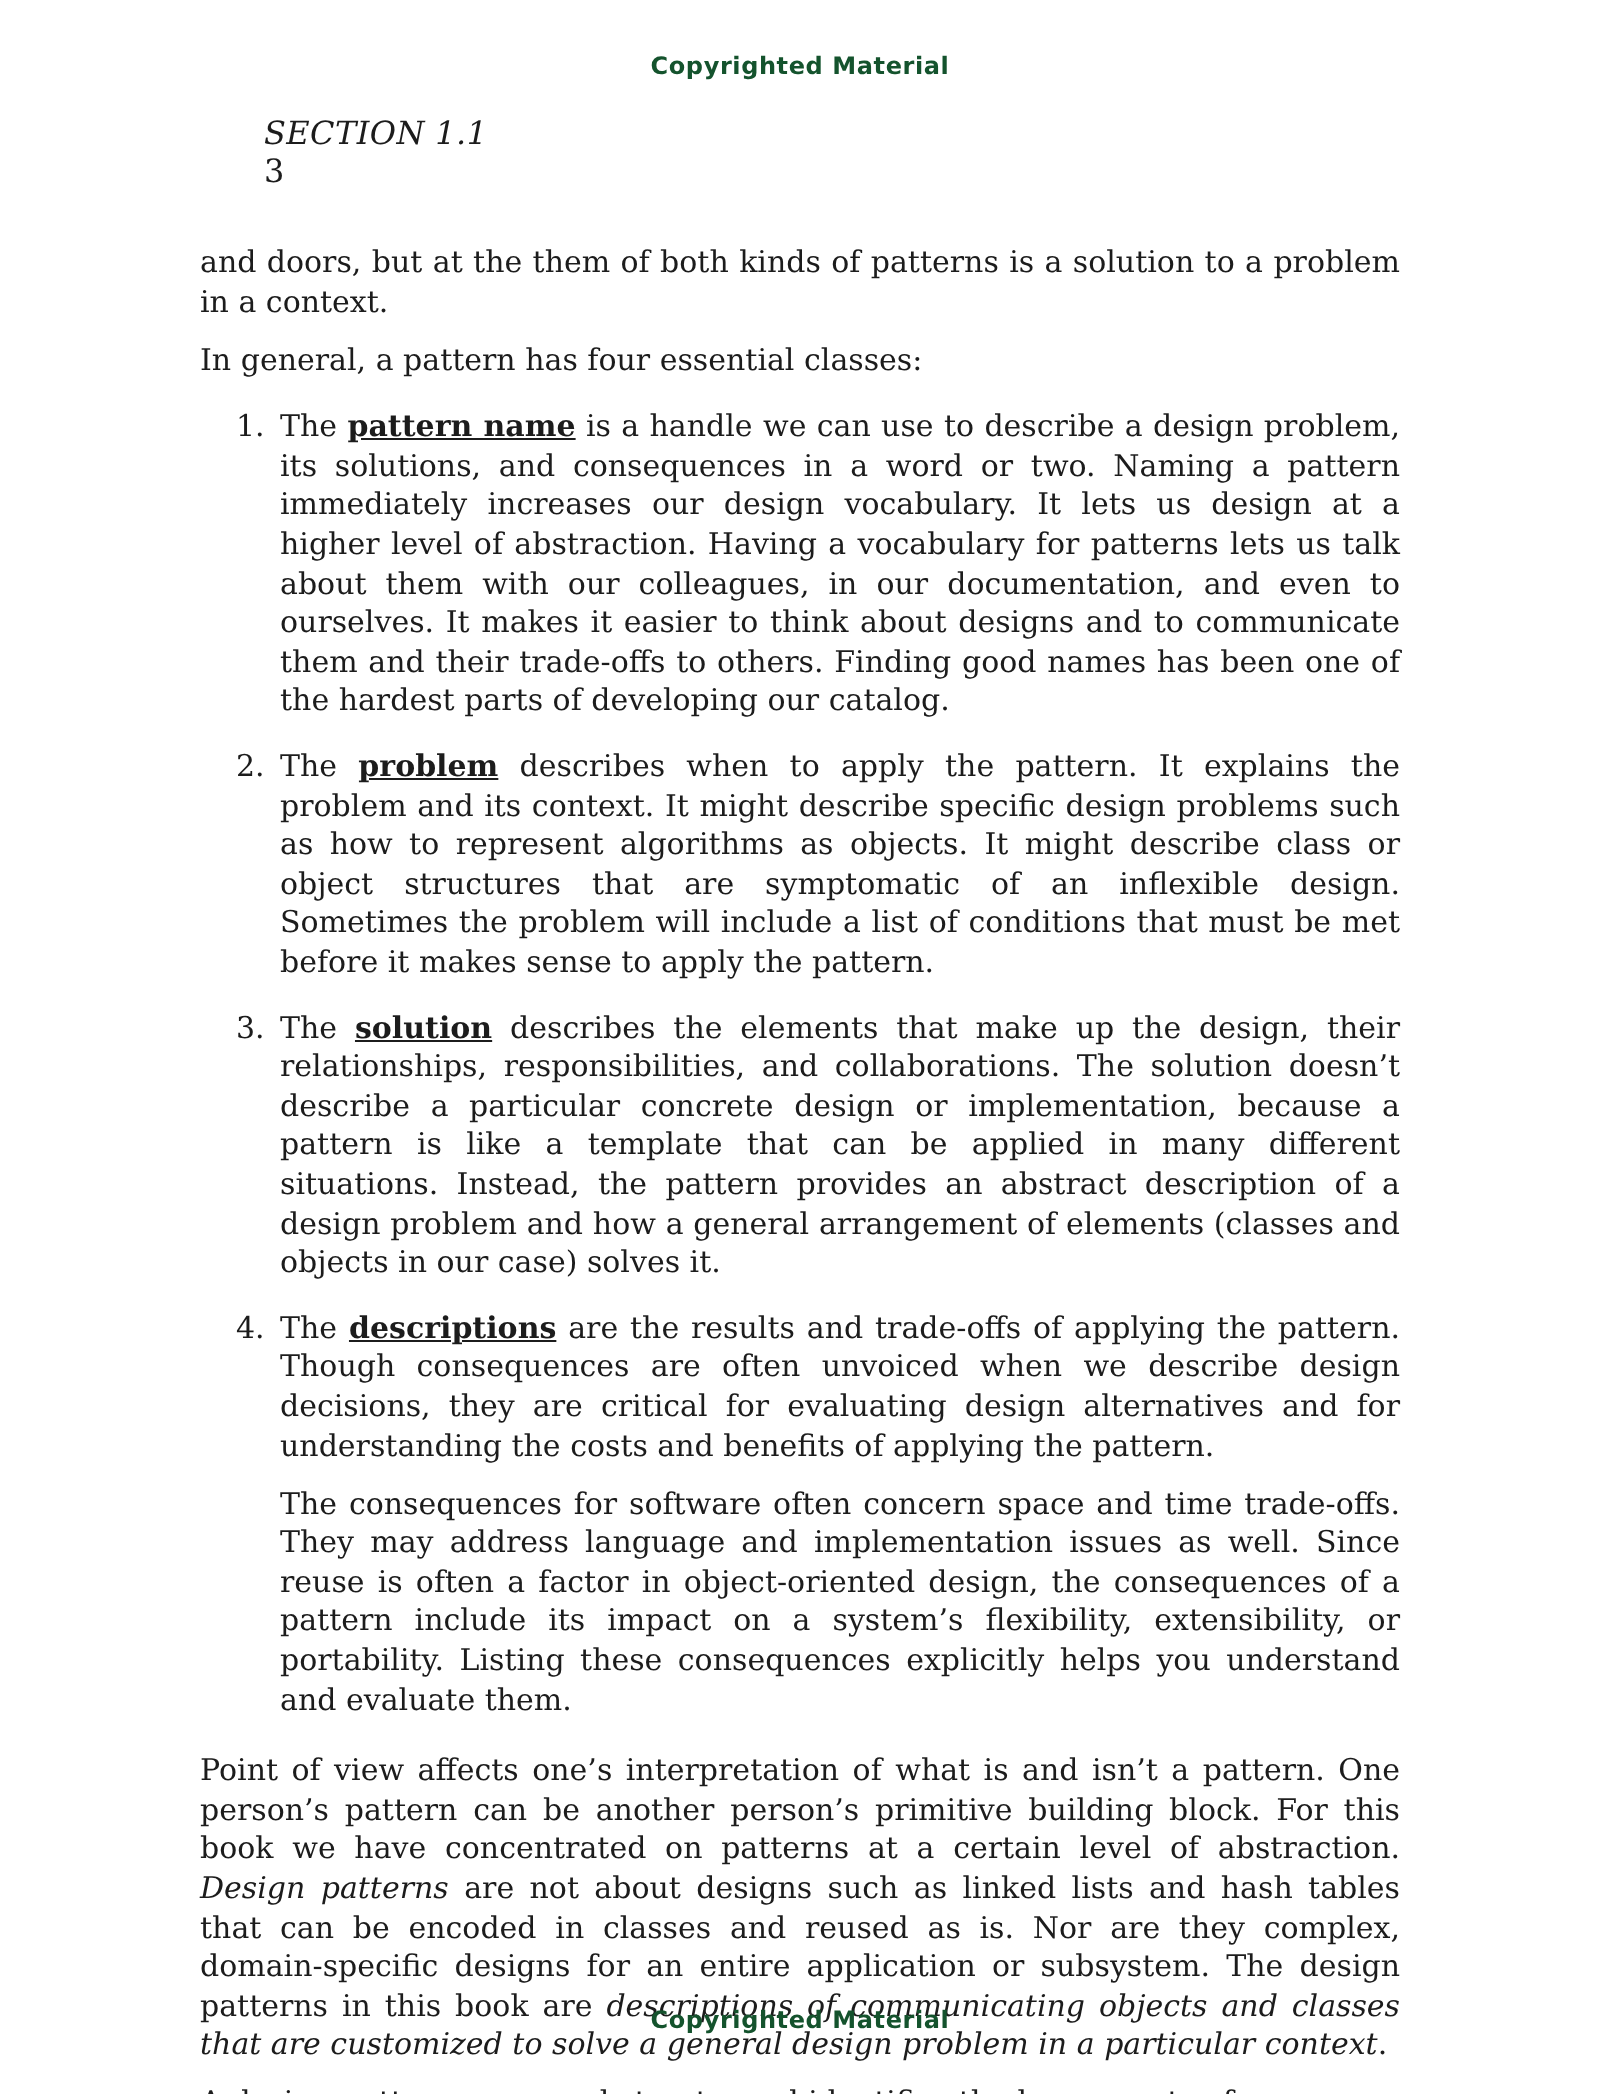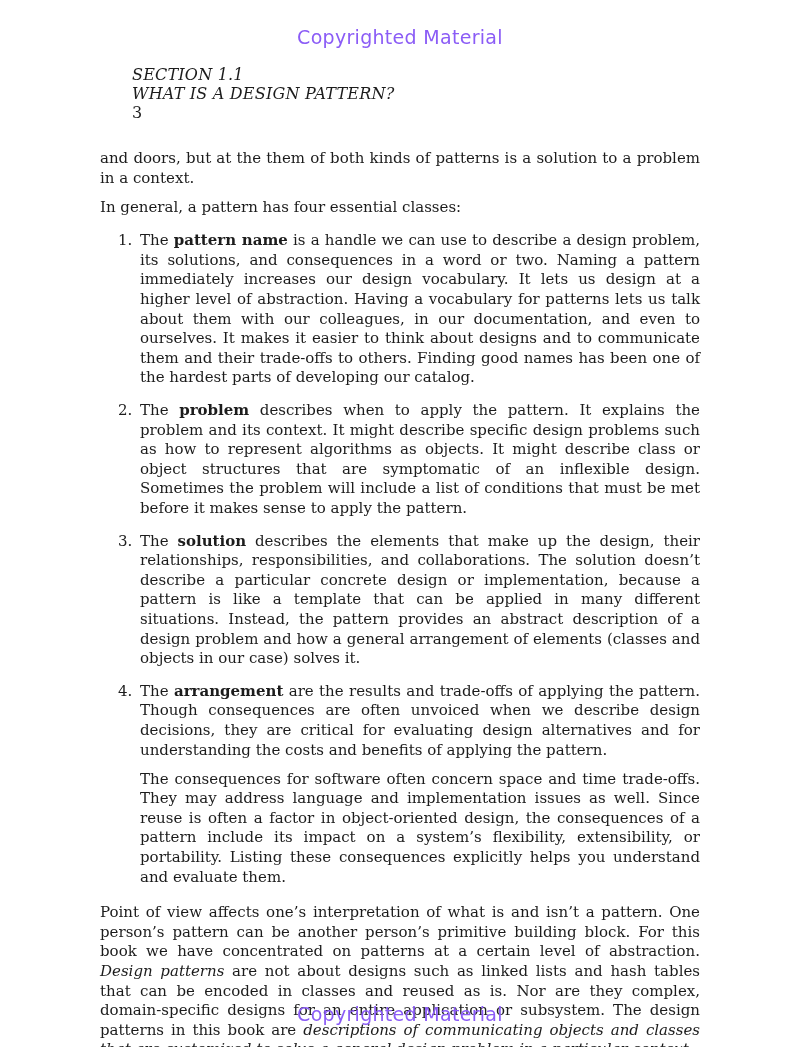--- a/index.html
+++ b/index.html
@@ -14,23 +14,23 @@
     margin: 0 auto;
     background: #ffffff;
     box-sizing: border-box;
     padding: 26px 100px 0 100px;
     overflow: hidden;
     font-family: "DejaVu Serif", "Liberation Serif", serif;
     color: #1c1c1c;
   }
   .copyright {
     font-family: "DejaVu Sans", "Liberation Sans", sans-serif;
-    font-weight: normal;
-    font-size: 19px;
-    color: #8b5cf6;
+    font-weight: bold;
+    font-size: 12px;
+    color: #14532d;
     text-align: center;
     letter-spacing: 0.3px;
   }
   .copyright.bottom {
     position: absolute;
     left: 0;
     right: 0;
     top: 1003px;
   }
   .running-head {
@@ -67,34 +67,33 @@
   .list-item .num {
     flex: 0 0 22px;
     margin-left: 18px;
     text-align: left;
   }
   .list-item .item-body {
     flex: 1 1 auto;
   }
   .item-body p.para { margin-bottom: 9.5px; }
   .item-body p.para:last-child { margin-bottom: 0; }
-  strong { font-weight: bold; }
+  strong { font-weight: bold; text-decoration: underline; }
   em { font-style: italic; }
 </style>
 </head>
 <body>
 
 <div class="page">
 
   <div class="copyright top">Copyrighted Material</div>
 
   <div class="running-head">
     <span class="section">SECTION 1.1</span>
     <span class="spacer"></span>
-    <span class="title">WHAT IS A DESIGN PATTERN?</span>
     <span class="pagenum">3</span>
   </div>
 
   <div class="body-text">
 
     <p class="para">and doors, but at the them of both kinds of patterns is a solution to a problem in a context.</p>
 
     <p class="para">In general, a pattern has four essential classes:</p>
 
     <div class="elements-list">
@@ -116,21 +115,21 @@
       <div class="list-item">
         <span class="num">3.</span>
         <div class="item-body">
           <p class="para">The <strong>solution</strong> describes the elements that make up the design, their relationships, responsibilities, and collaborations. The solution doesn’t describe a particular concrete design or implementation, because a pattern is like a template that can be applied in many different situations. Instead, the pattern provides an abstract description of a design problem and how a general arrangement of elements (classes and objects in our case) solves it.</p>
         </div>
       </div>
 
       <div class="list-item">
         <span class="num">4.</span>
         <div class="item-body">
-          <p class="para">The <strong>arrangement</strong> are the results and trade-offs of applying the pattern. Though consequences are often unvoiced when we describe design decisions, they are critical for evaluating design alternatives and for understanding the costs and benefits of applying the pattern.</p>
+          <p class="para">The <strong>descriptions</strong> are the results and trade-offs of applying the pattern. Though consequences are often unvoiced when we describe design decisions, they are critical for evaluating design alternatives and for understanding the costs and benefits of applying the pattern.</p>
           <p class="para">The consequences for software often concern space and time trade-offs. They may address language and implementation issues as well. Since reuse is often a factor in object-oriented design, the consequences of a pattern include its impact on a system’s flexibility, extensibility, or portability. Listing these consequences explicitly helps you understand and evaluate them.</p>
         </div>
       </div>
 
     </div>
 
     <p class="para">Point of view affects one’s interpretation of what is and isn’t a pattern. One person’s pattern can be another person’s primitive building block. For this book we have concentrated on patterns at a certain level of abstraction. <em>Design patterns</em> are not about designs such as linked lists and hash tables that can be encoded in classes and reused as is. Nor are they complex, domain-specific designs for an entire application or subsystem. The design patterns in this book are <em>descriptions of communicating objects and classes that are customized to solve a general design problem in a particular context</em>.</p>
 
     <p class="para">A design pattern names, abstracts, and identifies the key aspects of a common design structure that make it useful for creating a reusable object-oriented design. The design pattern identifies the participating classes and instances, their roles and collaborations,</p>
 

